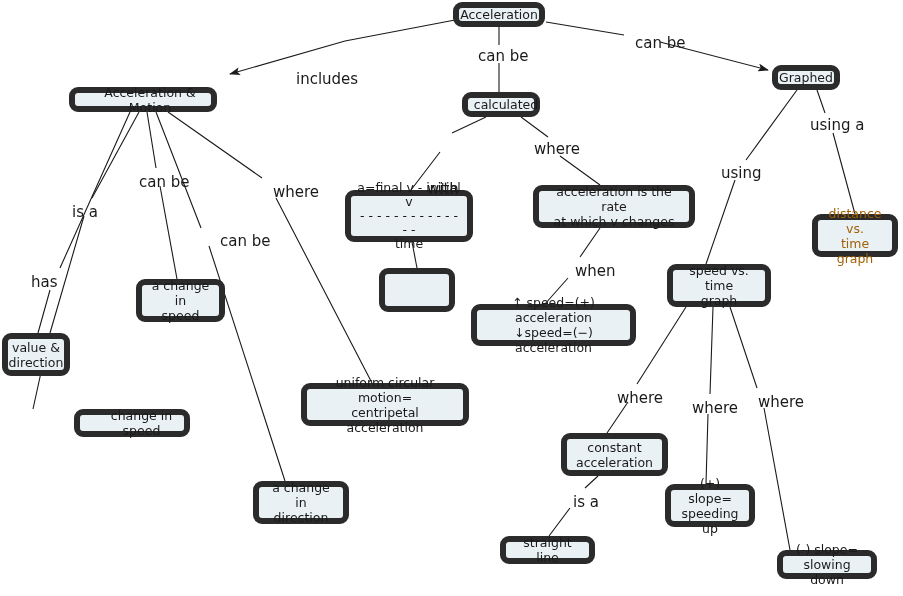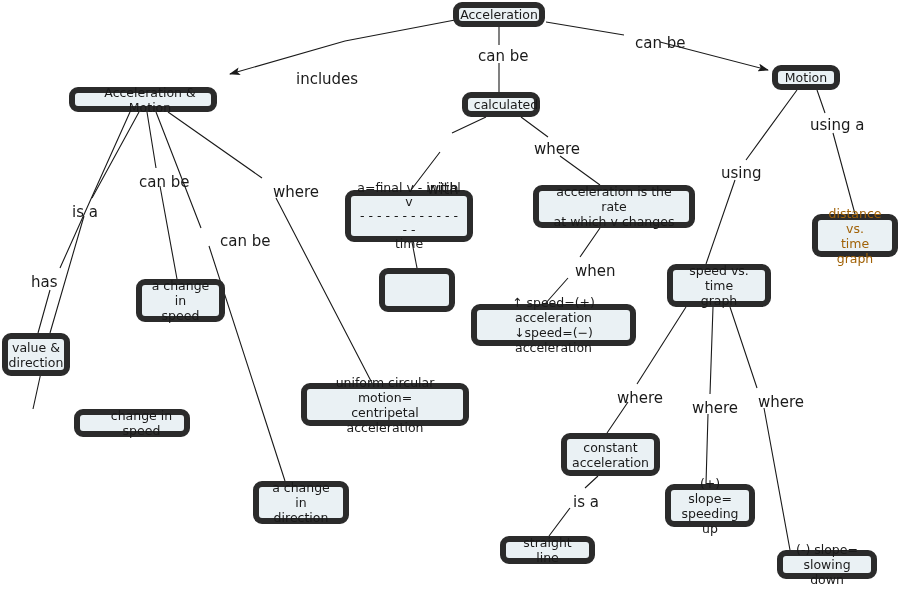--- a/index.html
+++ b/index.html
@@ -85,21 +85,21 @@
         <path d="M 713,307 L 710,394 M 708,414 L 706,484" fill="none" stroke="#1a1a1a" stroke-width="1.1"></path>
         <path d="M 730,307 L 757,388 M 764,408 L 790,550" fill="none" stroke="#1a1a1a" stroke-width="1.1"></path>
         <path d="M 598,476 L 585,488 M 570,508 L 549,536" fill="none" stroke="#1a1a1a" stroke-width="1.1"></path>
       </g>
   </svg>
 
   <div id="nodes-group">
       <div class="node" style="left: 453px; top: 2px; width: 92px; height: 25px; background: rgb(234, 241, 244); border-color: rgb(43, 43, 43); color: rgb(26, 26, 26);">Acceleration</div>
       <div class="node" style="left: 69px; top: 87px; width: 148px; height: 25px; background: rgb(234, 241, 244); border-color: rgb(43, 43, 43); color: rgb(26, 26, 26); padding-left: 20px;">Acceleration &amp; Motion</div>
       <div class="node" style="left: 462px; top: 92px; width: 78px; height: 25px; background: rgb(234, 241, 244); border-color: rgb(43, 43, 43); color: rgb(26, 26, 26); padding-left: 16px;">calculated</div>
-      <div class="node" style="left: 772px; top: 65px; width: 68px; height: 25px; background: rgb(234, 241, 244); border-color: rgb(43, 43, 43); color: rgb(26, 26, 26);">Motion</div>
+      <div class="node" style="left: 772px; top: 65px; width: 68px; height: 25px; background: rgb(234, 241, 244); border-color: rgb(43, 43, 43); color: rgb(26, 26, 26);">Graphed</div>
       <div class="node formula" style="left: 345px; top: 190px; width: 128px; height: 52px; background: rgb(234, 241, 244); border-color: rgb(43, 43, 43); color: rgb(26, 26, 26);">a=final v - initial v
 - - - - - - - - - - - - - -
 time</div>
       <div class="node" style="left: 379px; top: 268px; width: 76px; height: 44px; background: rgb(234, 241, 244); border-color: rgb(43, 43, 43); color: rgb(26, 26, 26);"></div>
       <div class="node" style="left: 533px; top: 185px; width: 162px; height: 43px; background: rgb(234, 241, 244); border-color: rgb(43, 43, 43); color: rgb(26, 26, 26);">acceleration is the rate
 at which v changes</div>
       <div class="node" style="left: 471px; top: 304px; width: 165px; height: 42px; background: rgb(234, 241, 244); border-color: rgb(43, 43, 43); color: rgb(26, 26, 26);">↑ speed=(+) acceleration
 ↓speed=(−) acceleration</div>
       <div class="node" style="left: 812px; top: 214px; width: 86px; height: 43px; background: rgb(234, 241, 244); border-color: rgb(43, 43, 43); color: #a16207;">distance vs.
 time graph</div>
@@ -107,21 +107,21 @@
 graph</div>
       <div class="node" style="left: 2px; top: 333px; width: 68px; height: 43px; background: rgb(234, 241, 244); border-color: rgb(43, 43, 43); color: rgb(26, 26, 26);">value &amp;
 direction</div>
       <div class="node" style="left: 74px; top: 409px; width: 116px; height: 28px; background: rgb(234, 241, 244); border-color: rgb(43, 43, 43); color: rgb(26, 26, 26); padding-left: 25px;">change in speed</div>
       <div class="node" style="left: 136px; top: 279px; width: 89px; height: 43px; background: rgb(234, 241, 244); border-color: rgb(43, 43, 43); color: rgb(26, 26, 26);">a change in
 speed</div>
       <div class="node" style="left: 253px; top: 481px; width: 96px; height: 43px; background: rgb(234, 241, 244); border-color: rgb(43, 43, 43); color: rgb(26, 26, 26);">a change in
 direction</div>
       <div class="node" style="left: 301px; top: 383px; width: 168px; height: 43px; background: rgb(234, 241, 244); border-color: rgb(43, 43, 43); color: rgb(26, 26, 26);">uniform circular motion=
 centripetal acceleration</div>
-      <div class="node" style="left: 561px; top: 433px; width: 99px; height: 43px; background: rgb(234, 241, 244); border-color: rgb(43, 43, 43); color: rgb(26, 26, 26);">constant
+      <div class="node" style="left: 561px; top: 433px; width: 107px; height: 43px; background: rgb(234, 241, 244); border-color: rgb(43, 43, 43); color: rgb(26, 26, 26);">constant
 acceleration</div>
       <div class="node" style="left: 500px; top: 536px; width: 95px; height: 28px; background: rgb(234, 241, 244); border-color: rgb(43, 43, 43); color: rgb(26, 26, 26);">straight line</div>
       <div class="node" style="left: 665px; top: 484px; width: 90px; height: 43px; background: rgb(234, 241, 244); border-color: rgb(43, 43, 43); color: rgb(26, 26, 26);">(+) slope=
 speeding up</div>
       <div class="node" style="left: 741px; top: 550px; width: 100px; height: 29px; background: rgb(234, 241, 244); border-color: rgb(43, 43, 43); color: rgb(26, 26, 26); margin-left: 36px;">(-) slope=
 slowing down</div>
     </div>
   <div id="labels-group">
       <div class="edge-label" style="left: 296px; top: 54px; color: rgb(26, 26, 26); margin-top: 19px;">includes</div>
       <div class="edge-label" style="left: 478px; top: 50px; color: rgb(26, 26, 26);">can be</div>

